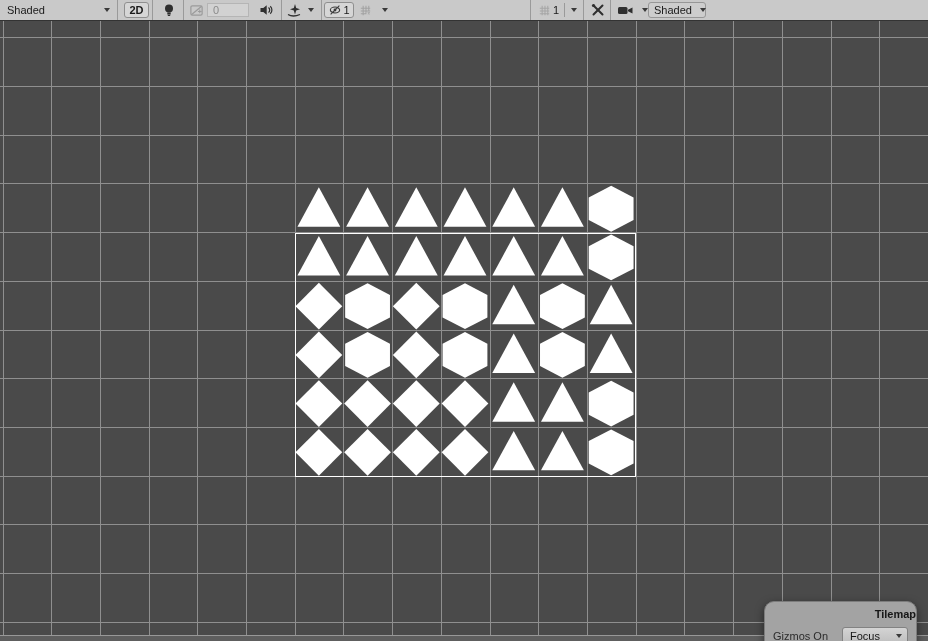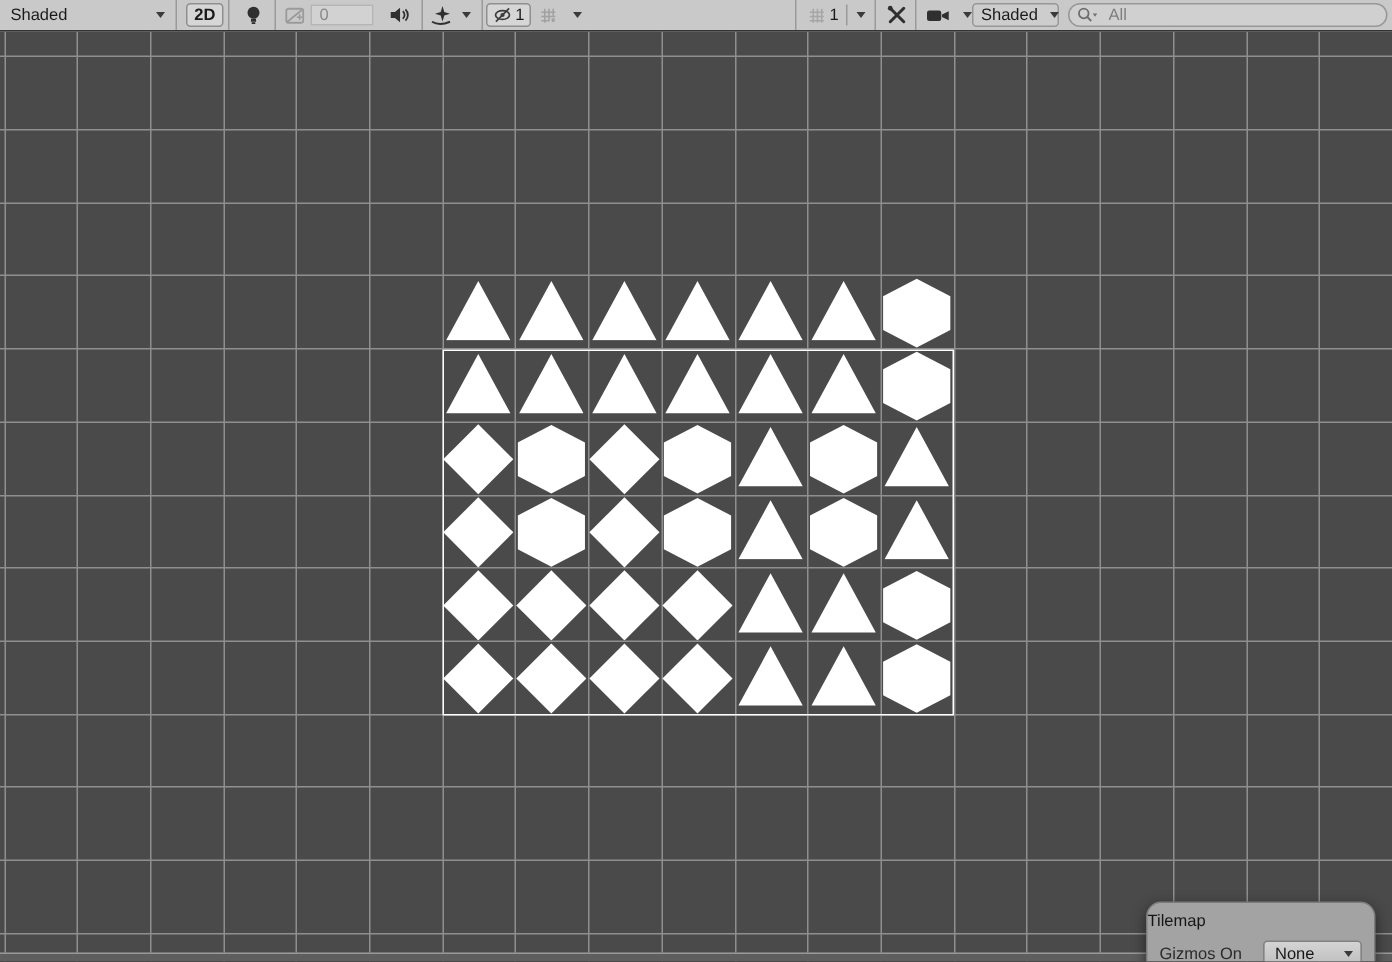--- a/index.html
+++ b/index.html
@@ -55,21 +55,21 @@
     position:absolute;left:294.5px;top:212.2px;width:341px;height:243.6px;
     border:1px solid #fff;box-sizing:border-box;z-index:3;
   }
   .bottom-edge{position:absolute;left:0;bottom:0;width:100%;height:5px;background:#5e5e5e;border-top:1px solid #989898;z-index:4;}
   
   .panel{
     position:absolute;left:764px;top:580px;width:153px;height:50px;
     background:#a3a3a3;border:1px solid #7c7c7c;border-radius:10px;
     box-shadow:0 3px 9px rgba(0,0,0,0.5);z-index:10;color:#161616;box-sizing:border-box;
   }
-  .panel .title{text-align:left;margin-top:6px;}
+  .panel .title{text-align:right;margin-top:6px;font-weight:bold;}
   .panel .row{display:flex;align-items:center;margin:7px 8px 0 8px;justify-content:space-between;}
   .panel .row .plabel{color:#2b2b2b;}
   .pdrop{
     width:66px;height:17px;background:linear-gradient(#d4d4d4,#bfbfbf);
     border:1px solid #828282;border-radius:3px;display:flex;align-items:center;
     justify-content:space-between;padding:0 5px 0 7px;box-sizing:border-box;
   }
 </style>
 </head>
 <body>
@@ -185,28 +185,20 @@
   <div class="tb icon-btn" style="left:638px;width:13px">
     <span class="chev"></span>
   </div>
 
   <div class="tb gizmos-btn">
     <span class="lbl">Shaded</span>
     <span class="div"></span>
     <span class="chev"></span>
   </div>
 
-  <div class="tb search">
-    <input type="text" placeholder="All" style="">
-    <svg class="mag" width="16" height="13" viewBox="0 0 16 13">
-      <circle cx="5.5" cy="5" r="3.2" fill="none" stroke="#6e6e6e" stroke-width="1.2"></circle>
-      <line x1="8" y1="7.5" x2="10.5" y2="10" stroke="#6e6e6e" stroke-width="1.2"></line>
-      <path d="M11.5 5 l3 0 l-1.5 2.2 z" fill="#6e6e6e"></path>
-    </svg>
-  </div>
 </div>
 
 <div class="scene" style="background: rgb(74, 74, 74);">
   <div>
       <div class="gl-v" style="left: 2.5px; background: rgb(143, 143, 143);"></div>
       <div class="gl-v" style="left: 51.21px; background: rgb(143, 143, 143);"></div>
       <div class="gl-v" style="left: 99.92px; background: rgb(143, 143, 143);"></div>
       <div class="gl-v" style="left: 148.63px; background: rgb(143, 143, 143);"></div>
       <div class="gl-v" style="left: 197.34px; background: rgb(143, 143, 143);"></div>
       <div class="gl-v" style="left: 246.05px; background: rgb(143, 143, 143);"></div>
@@ -283,18 +275,18 @@
       <div class="tile hexagon" style="background: rgb(255, 255, 255);"></div>
     </div>
   <div class="sel-box" style="border-color: rgb(255, 255, 255);"></div>
   <div class="bottom-edge"></div>
 
   <div class="panel">
     <div class="title">Tilemap</div>
     <div class="row">
       <span class="plabel">Gizmos On</span>
       <div class="pdrop">
-        <span>None</span>
+        <span>Focus</span>
         <span class="chev"></span>
       </div>
     </div>
   </div>
 </div>
 
 </body></html>

